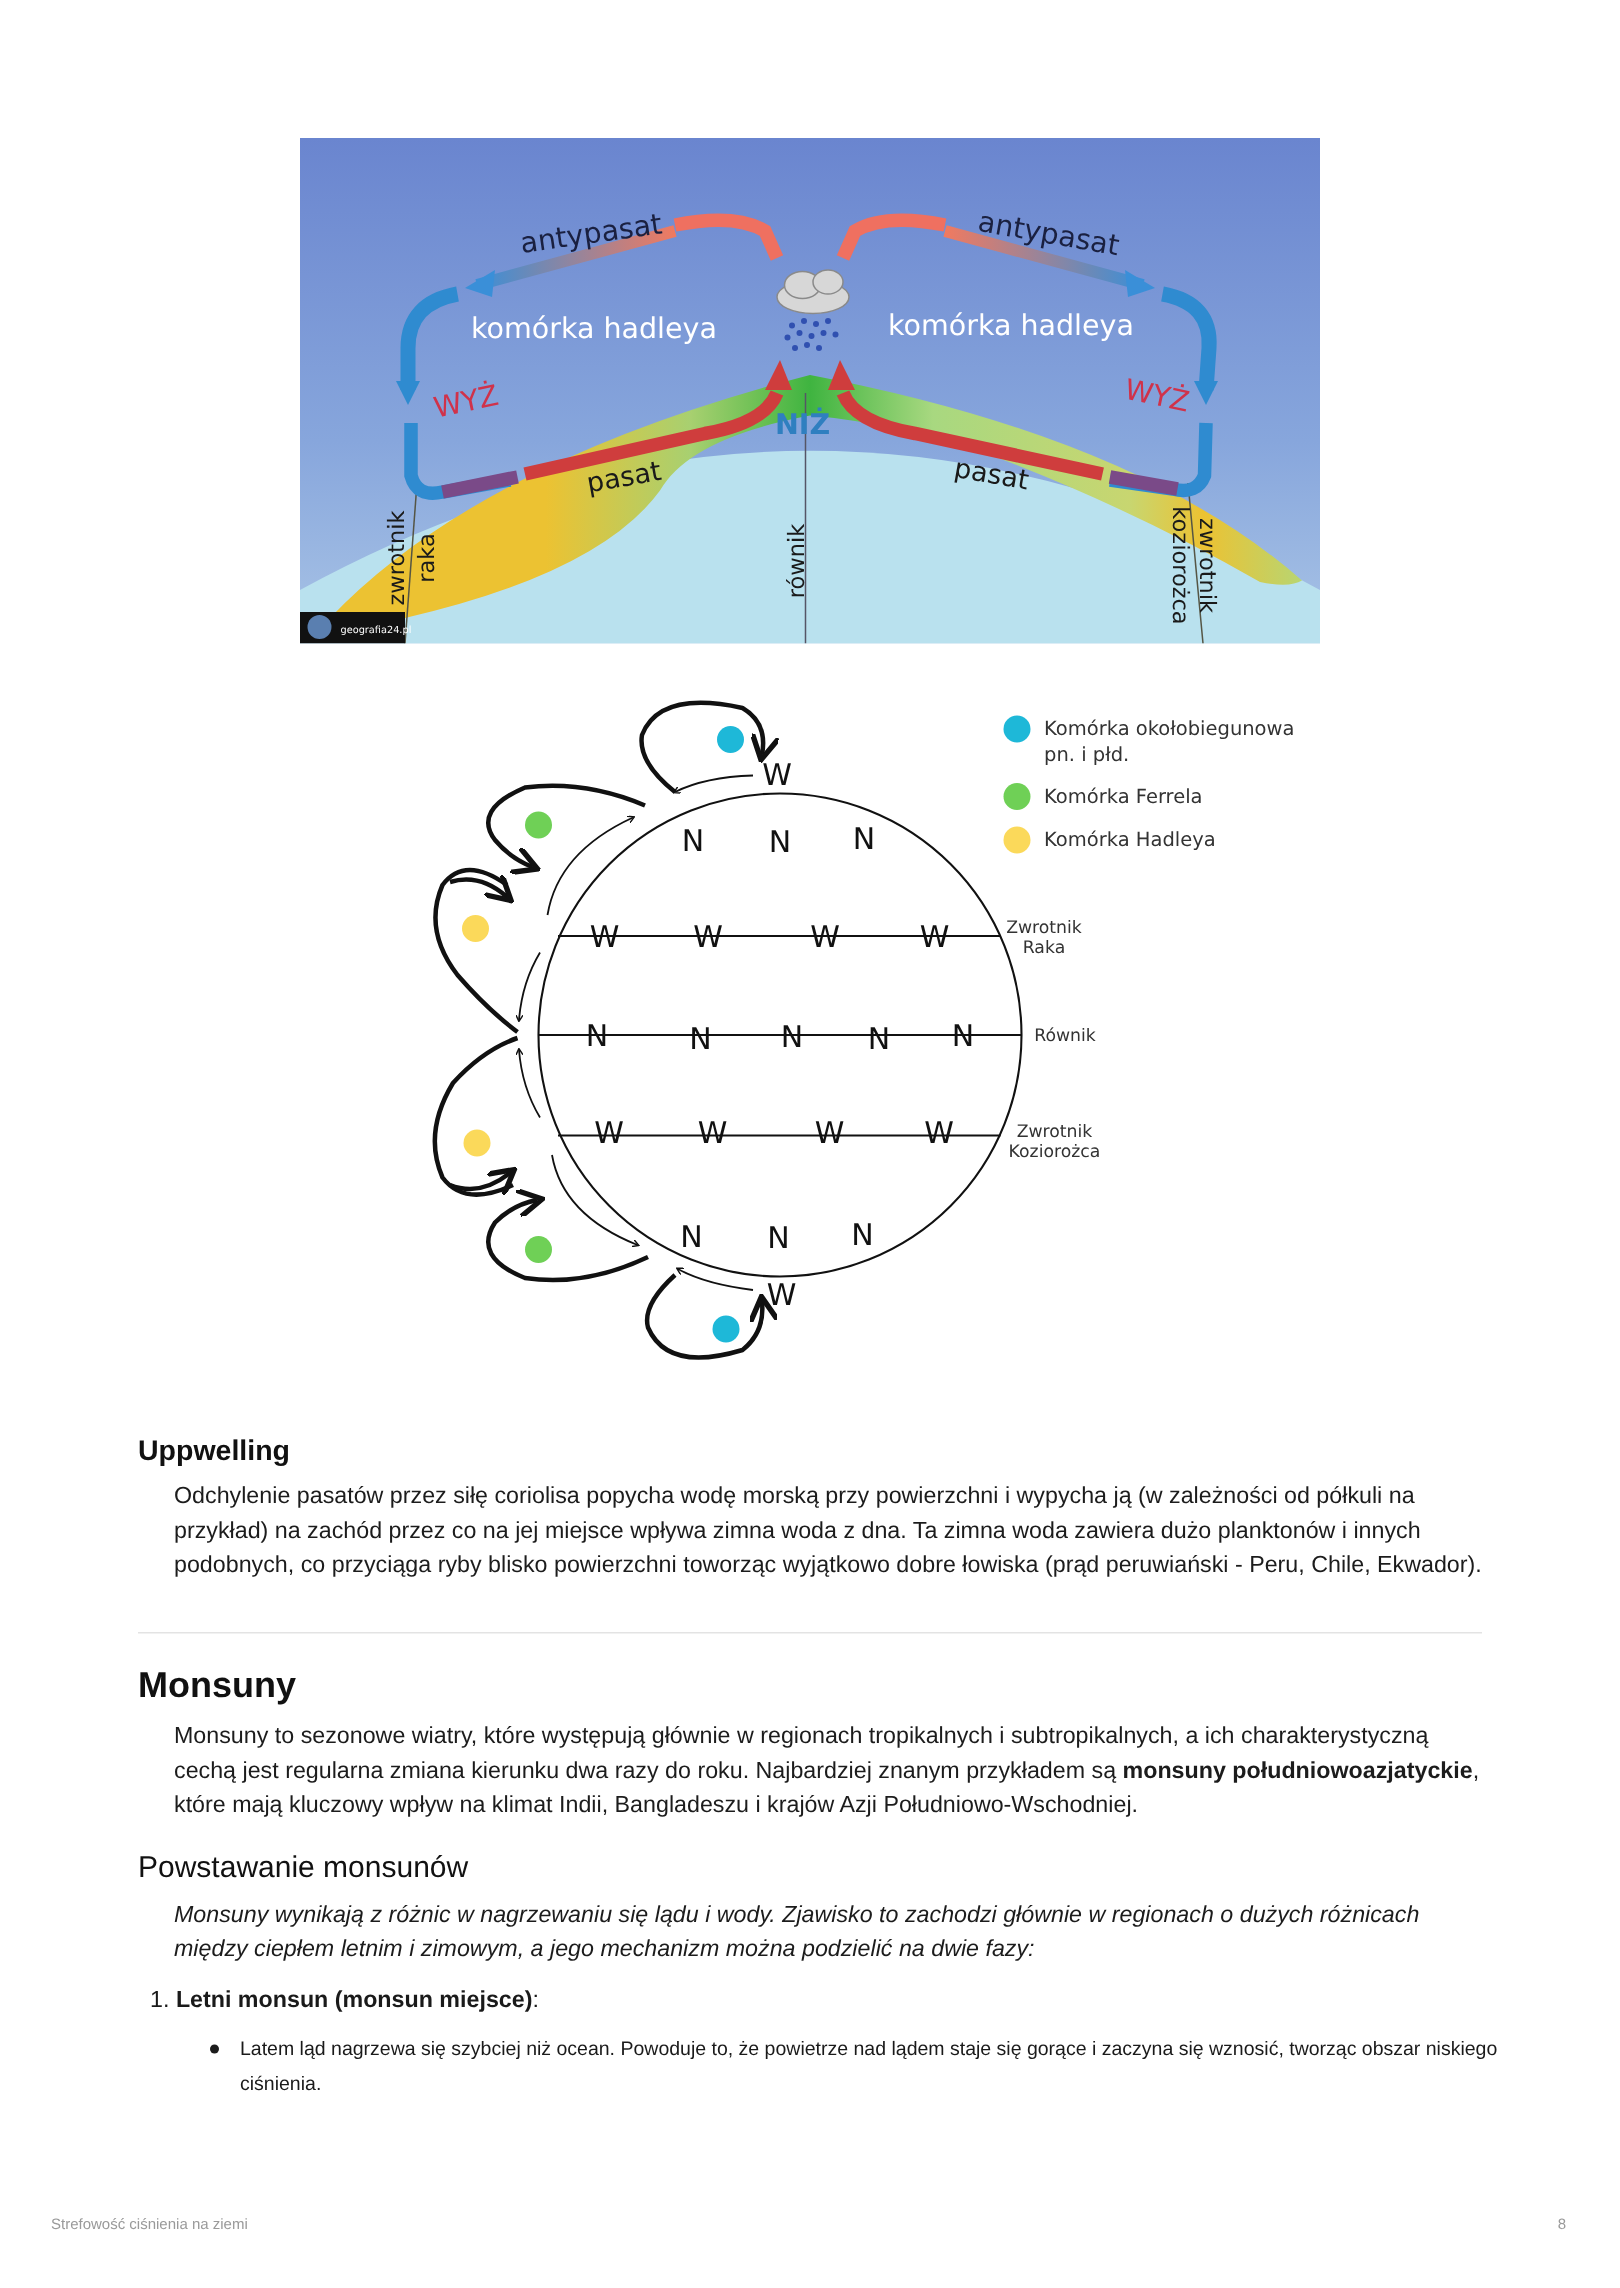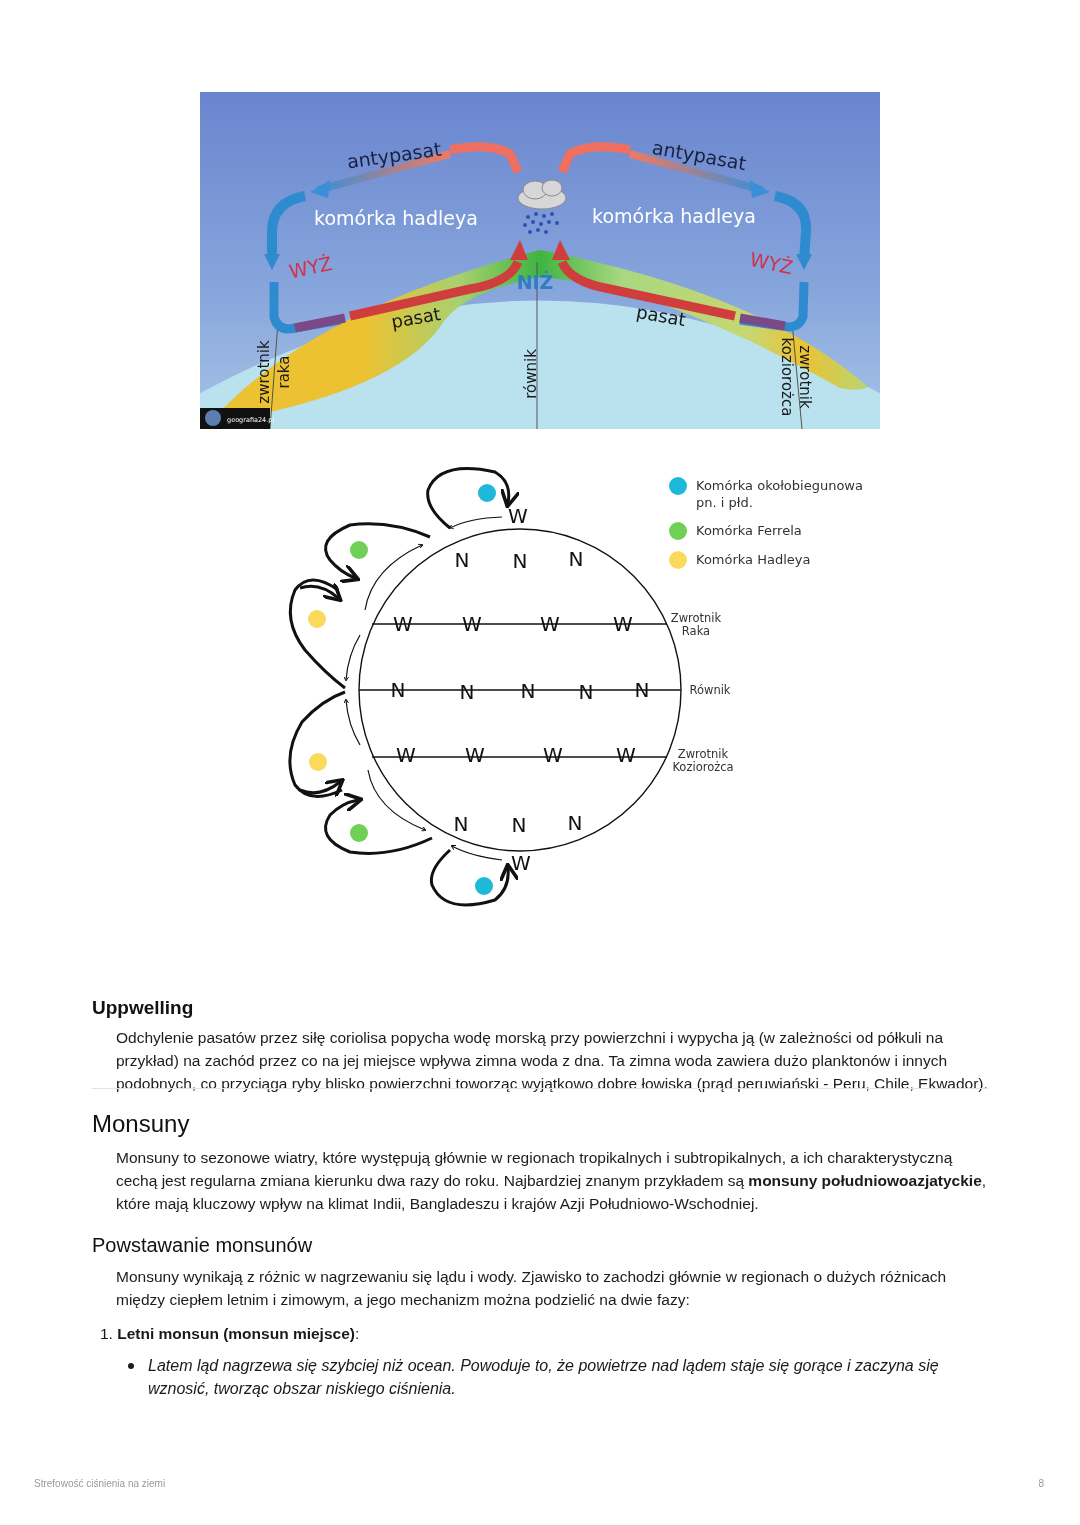--- a/index.html
+++ b/index.html
@@ -10,27 +10,27 @@
     #fig1 { position: absolute; left: 200px; top: 92px; width: 680px; height: 337px; }
     #fig1 svg { display: block; }
     .hl-label { font-family: "DejaVu Sans", sans-serif; }
 
     
     #fig2 { position: absolute; left: 280px; top: 460px; width: 600px; height: 460px; }
 
     
     .content { position: absolute; left: 92px; width: 900px; }
     h3.sec { font-size: 19px; font-weight: bold; color: #111; }
-    h2.sec { font-size: 24px; font-weight: normal; color: #111; }
+    h2.sec { font-size: 24px; font-weight: bold; color: #111; }
     h3.sub { font-size: 20px; font-weight: normal; color: #111; }
     p.body { font-size: 15.5px; line-height: 23px; color: #1c1c1c; margin-left: 24px; }
     .divider { position: absolute; left: 92px; width: 896px; height: 1px; background: #e3e3e3; top: 1088px; }
 
     .ol-item { position: absolute; left: 100px; font-size: 15.5px; line-height: 23px; }
-    .bullet-item { position: absolute; left: 128px; width: 860px; font-size: 16px; line-height: 23px; font-style: italic; }
+    .bullet-item { position: absolute; left: 140px; width: 860px; font-size: 13px; line-height: 23px; }
     .bullet-dot { position: absolute; left: 0; top: 9px; width: 6px; height: 6px; border-radius: 50%; background: #1c1c1c; }
     .bullet-text { display: block; padding-left: 20px; }
 
     .footer-left { position: absolute; left: 34px; top: 1478px; font-size: 10px; color: #9a9a9a; }
     .footer-right { position: absolute; right: 36px; top: 1478px; font-size: 10px; color: #9a9a9a; }
   </style>
 </head>
 <body>
 
 <div id="fig1">
@@ -220,35 +220,35 @@
       <text x="416" y="30">Komórka okołobiegunowa</text>
       <text x="416" y="47">pn. i płd.</text>
       <circle cx="398" cy="71" r="9" fill="#6fd056"></circle>
       <text x="416" y="75">Komórka Ferrela</text>
       <circle cx="398" cy="100" r="9" fill="#fbd95a"></circle>
       <text x="416" y="104">Komórka Hadleya</text>
     </g>
   </svg>
 </div>
 
-<div class="content" style="top:997px;">
+<div class="content" style="top:957px;">
   <h3 class="sec">Uppwelling</h3>
   <p class="body" style="margin-top:7px;">Odchylenie pasatów przez siłę coriolisa popycha wodę morską przy powierzchni i wypycha ją (w zależności od półkuli na przykład) na zachód przez co na jej miejsce wpływa zimna woda z dna. Ta zimna woda zawiera dużo planktonów i innych podobnych, co przyciąga ryby blisko powierzchni toworząc wyjątkowo dobre łowiska (prąd peruwiański - Peru, Chile, Ekwador).</p>
 </div>
 
 <div class="divider"></div>
 
 <div class="content" style="top:1110px;">
   <h2 class="sec">Monsuny</h2>
   <p class="body" style="margin-top:8px;"><span>Monsuny to sezonowe wiatry, które występują głównie w regionach tropikalnych i subtropikalnych, a ich charakterystyczną cechą jest regularna zmiana kierunku dwa razy do roku. Najbardziej znanym przykładem są </span><b>monsuny południowoazjatyckie</b><span>, które mają kluczowy wpływ na klimat Indii, Bangladeszu i krajów Azji Południowo-Wschodniej.</span></p>
 </div>
 
 <div class="content" style="top:1234px;">
   <h3 class="sub">Powstawanie monsunów</h3>
-  <p class="body" style="margin-top:8px;">Monsuny wynikają z różnic w nagrzewaniu się lądu i wody. Zjawisko to zachodzi głównie w regionach o dużych różnicach między ciepłem letnim i zimowym, a jego mechanizm można podzielić na dwie fazy:</p>
+  <p class="body" style="margin-top:8px;font-style:italic;">Monsuny wynikają z różnic w nagrzewaniu się lądu i wody. Zjawisko to zachodzi głównie w regionach o dużych różnicach między ciepłem letnim i zimowym, a jego mechanizm można podzielić na dwie fazy:</p>
 </div>
 
 <div class="ol-item" style="top:1322px;">
   <span>1.</span>
   <b>Letni monsun (monsun miejsce)</b><span>:</span>
 </div>
 
 <div class="bullet-item" style="top:1354px;">
   <span class="bullet-dot"></span>
   <span class="bullet-text">Latem ląd nagrzewa się szybciej niż ocean. Powoduje to, że powietrze nad lądem staje się gorące i zaczyna się wznosić, tworząc obszar niskiego ciśnienia.</span>

